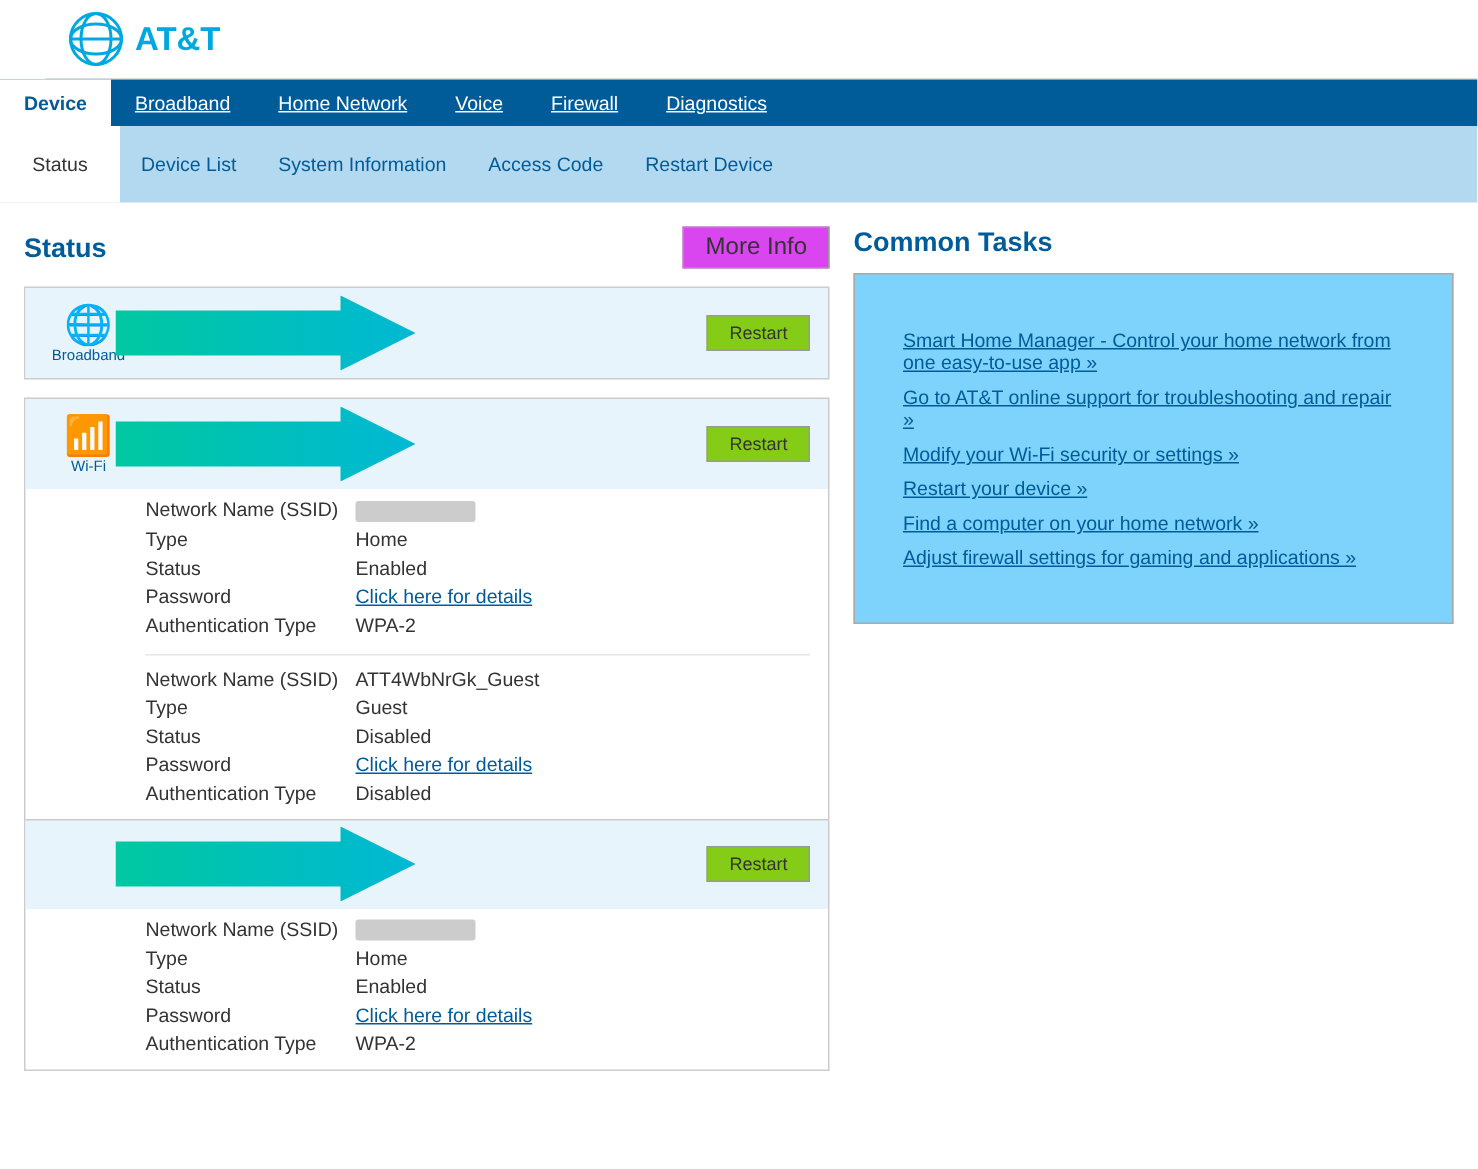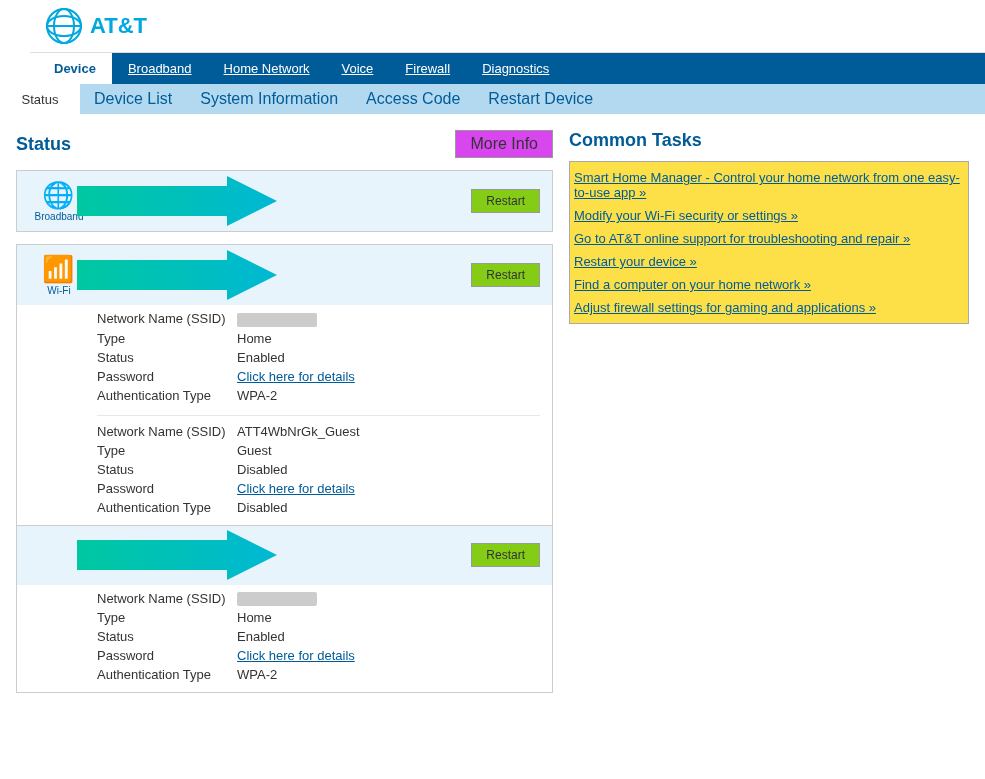--- a/index.html
+++ b/index.html
@@ -4,27 +4,27 @@
   <style>
     * { box-sizing: border-box; margin: 0; padding: 0; }
     body { font-family: Arial, sans-serif; font-size: 13px; background: #fff; color: #333; }
 
     
     .header { display: flex; align-items: center; padding: 8px 16px; background: #fff; border-bottom: 1px solid #ddd; margin-left: 30px; }
     .att-logo { display: flex; align-items: center; gap: 8px; font-size: 22px; font-weight: bold; color: #00a8e0; }
     .att-logo .logo-icon { width: 36px; height: 36px; }
 
     
-    .nav-primary { background: #005b99; display: flex; align-items: stretch; margin-left: 38px; }
+    .nav-primary { background: #005b99; display: flex; align-items: stretch; }
     .nav-primary .nav-device { background: #fff; color: #005b99; font-weight: bold; padding: 8px 16px; display: flex; align-items: center; }
     .nav-primary a { color: #fff; text-decoration: underline; padding: 8px 16px; display: flex; align-items: center; font-size: 13px; }
 
     .nav-secondary { background: #b3d9f0; display: flex; align-items: stretch; padding-left: 0; }
     .nav-secondary .nav-status-label { background: #fff; color: #333; padding: 6px 16px; display: flex; align-items: center; font-weight: normal; min-width: 80px; justify-content: center; }
-    .nav-secondary a { color: #005b99; text-decoration: none; padding: 6px 14px; display: flex; align-items: center; font-size: 16px; }
+    .nav-secondary a { color: #005b99; text-decoration: none; padding: 18px 14px; display: flex; align-items: center; font-size: 13px; }
 
     
     .main-content { display: flex; padding: 16px; gap: 16px; }
 
     
     .left-column { flex: 1; min-width: 0; }
     .status-header { display: flex; align-items: center; justify-content: space-between; margin-bottom: 12px; }
     .status-title { font-size: 18px; color: #005b99; font-weight: bold; }
     .more-info-btn { border: 1px solid #999; background: #d946ef; padding: 4px 14px; cursor: pointer; font-size: 16px; color: #333; }
 
@@ -43,21 +43,21 @@
     .info-row { display: flex; padding: 2px 0; }
     .info-label { min-width: 140px; color: #333; font-weight: normal; font-size: 13px; }
     .info-value { color: #333; font-size: 13px; }
     .info-value a { color: #005b99; cursor: pointer; text-align: center; }
 
     .ssid-group { margin-top: 10px; padding-top: 6px; border-top: 1px solid #e8e8e8; }
 
     
     .right-column { width: 400px; flex-shrink: 0; }
     .common-tasks-title { font-size: 18px; color: #005b99; font-weight: bold; margin-bottom: 10px; }
-    .common-tasks-box { border: 1px solid #aaa; padding: 4px; background: #fde047; }
+    .common-tasks-box { border: 1px solid #aaa; padding: 32px; background: #7dd3fc; }
     .common-tasks-box a { display: block; color: #005b99; text-decoration: underline; font-size: 13px; padding: 4px 0; }
 
     
     .blurred-text { background: #ccc; color: transparent; border-radius: 2px; min-width: 80px; display: inline-block; height: 14px; vertical-align: middle; }
 
     
     .wifi-icon { font-size: 26px; }
     .globe-icon { font-size: 26px; }
 
     
@@ -236,21 +236,21 @@
         </div>
       </div>
 
     </div>
   </div>
 
   <div class="right-column">
     <div class="common-tasks-title">Common Tasks</div>
     <div class="common-tasks-box">
       <a href="#">Smart Home Manager - Control your home network from one easy-to-use app »</a>
+      <a href="#">Go to AT&amp;T online support for troubleshooting and repair »</a>
       <a href="#">Modify your Wi-Fi security or settings »</a>
-      <a href="#">Go to AT&amp;T online support for troubleshooting and repair »</a>
       <a href="#">Restart your device »</a>
       <a href="#">Find a computer on your home network »</a>
       <a href="#">Adjust firewall settings for gaming and applications »</a>
     </div>
   </div>
 
 </div>
 
 </body></html>

